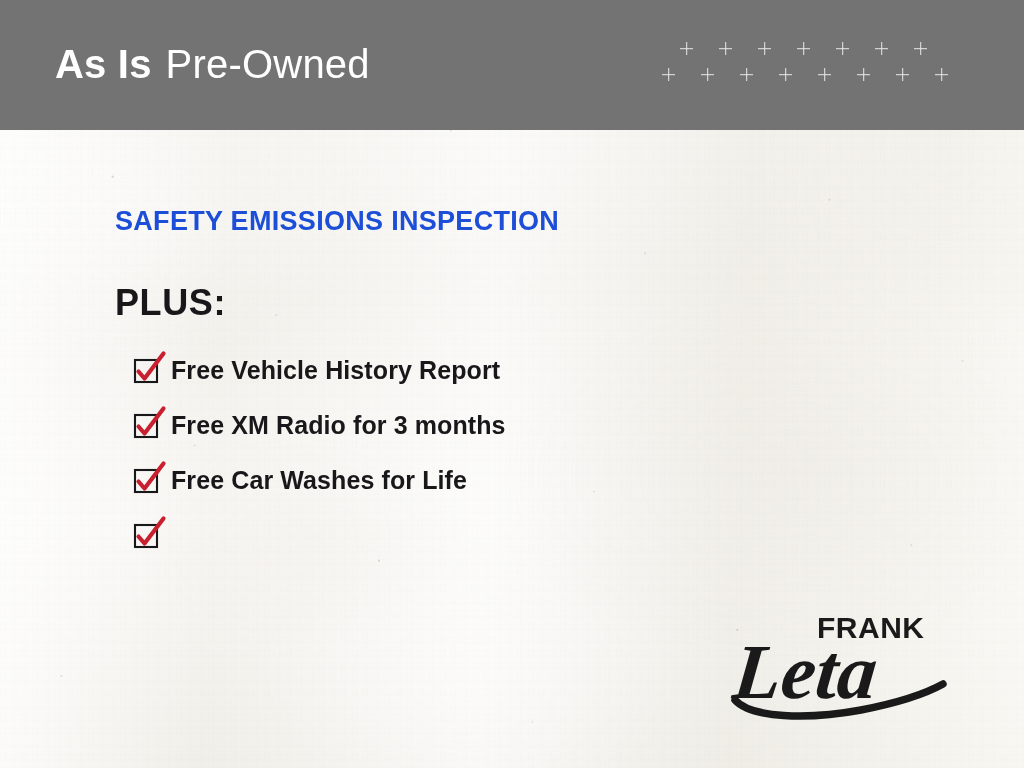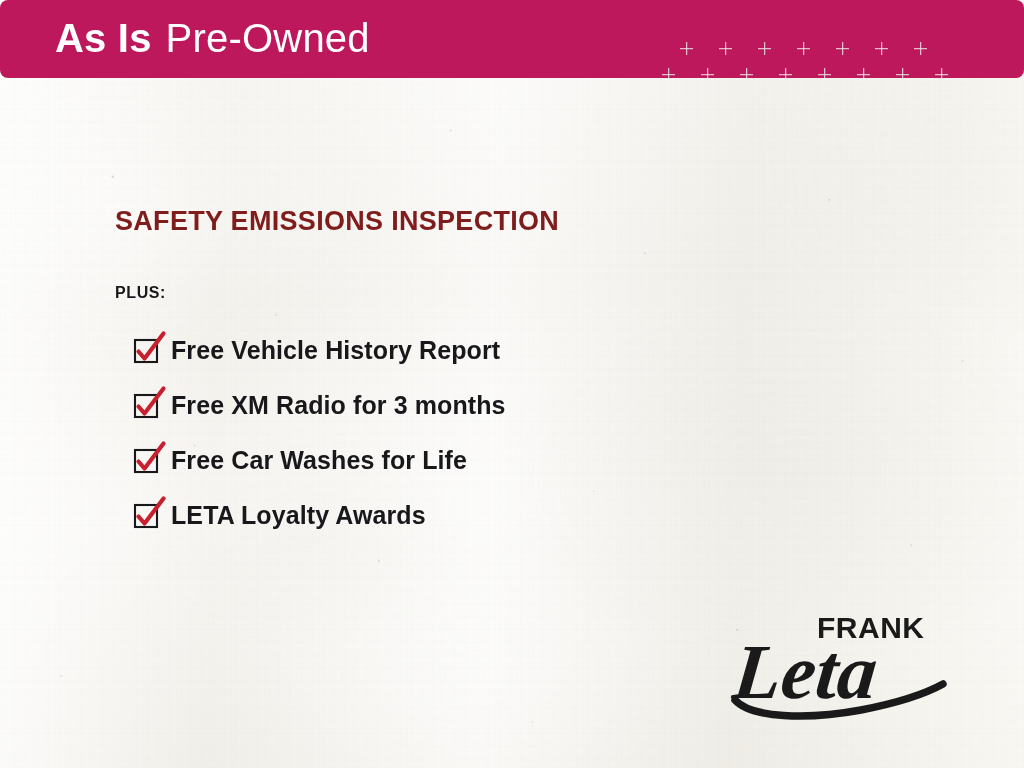--- a/index.html
+++ b/index.html
@@ -72,24 +72,23 @@
       radial-gradient(circle at 33% 7%, rgba(92,86,74,.38) 0 0.7px, transparent 1.2px);
     background-size: 100% 100%;
   }
 
   
   .header-band {
     position: absolute;
     left: 0;
     top: 0;
     width: 1024px;
-    height: 78px;
-    background: #be185d;
+    height: 130px;
+    background: #737373;
     overflow: hidden;
-    border-radius: 8px;
   }
   .header-title {
     position: absolute;
     left: 55px;
     top: 50%;
     transform: translateY(-52%);
     color: #ffffff;
     font-size: 40px;
     letter-spacing: 0.2px;
     white-space: nowrap;
@@ -149,27 +148,27 @@
   
   .content {
     position: absolute;
     left: 115px;
     top: 205px;
     width: 760px;
   }
   .headline {
     font-size: 27px;
     font-weight: 600;
-    color: #7f1d1d;
+    color: #1d4ed8;
     letter-spacing: 0.3px;
     line-height: 1.2;
     margin: 0 0 48px 0;
   }
   .plus-label {
-    font-size: 16px;
+    font-size: 36px;
     font-weight: 800;
     color: #18171a;
     letter-spacing: 0.6px;
     line-height: 1;
     margin: 0 0 22px 0;
   }
 
   .check-list {
     list-style: none;
     margin: 0;
@@ -292,21 +291,20 @@
         <span class="check-text">Free Car Washes for Life</span>
       </li>
 
       <li class="check-item">
         <span class="checkbox-icon">
           <svg width="36" height="36" viewBox="0 0 36 36" aria-hidden="true">
             <rect x="3" y="11" width="22" height="22" fill="none" stroke="#18171a" stroke-width="2.1"></rect>
             <path d="M6.5 22.5 L12.5 29.5 L31.5 4.5" fill="none" stroke="#c8202f" stroke-width="4.2" stroke-linecap="round" stroke-linejoin="round"></path>
           </svg>
         </span>
-        <span class="check-text">LETA Loyalty Awards</span>
       </li>
 
     </ul>
   </div>
 
   <div class="logo">
     <svg width="228" height="116" viewBox="0 0 228 116" aria-hidden="true">
 
       <text x="88" y="32" font-family="'Liberation Sans', sans-serif" font-size="30" font-weight="700" letter-spacing="0.5" fill="#1a1a1a">FRANK</text>
 

